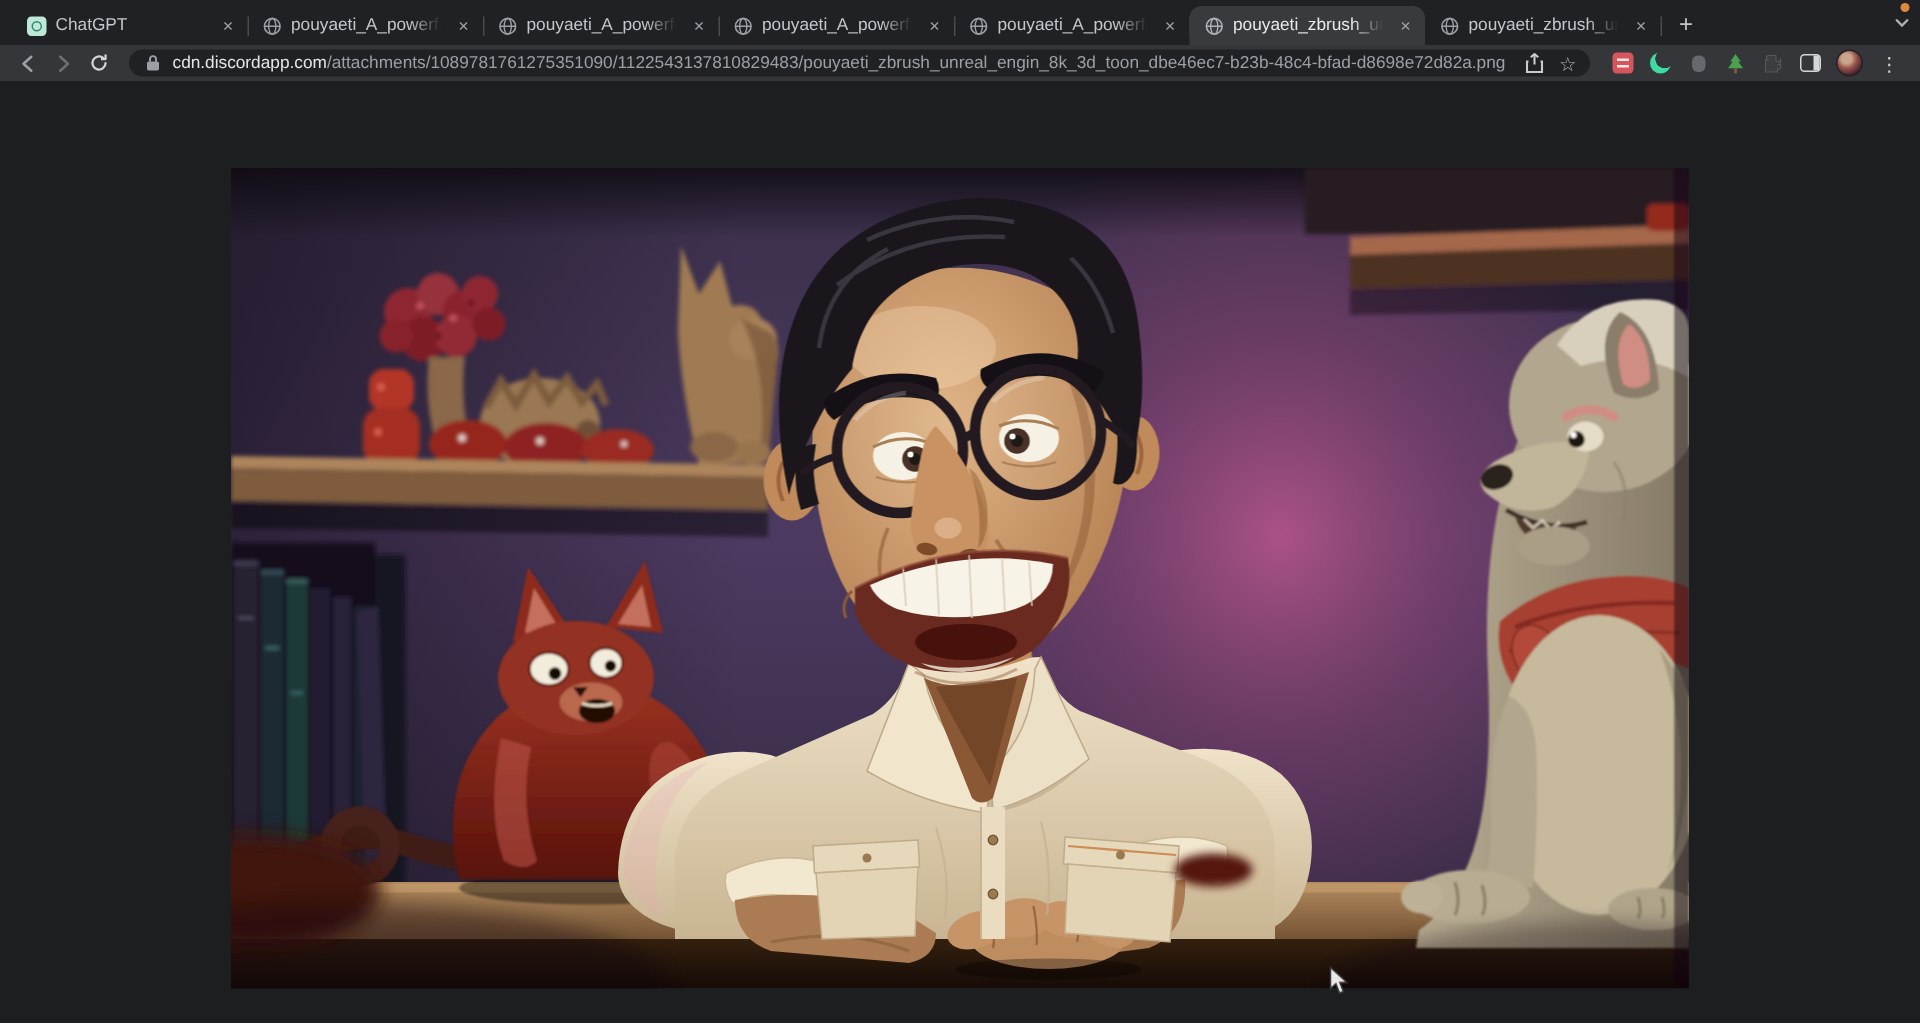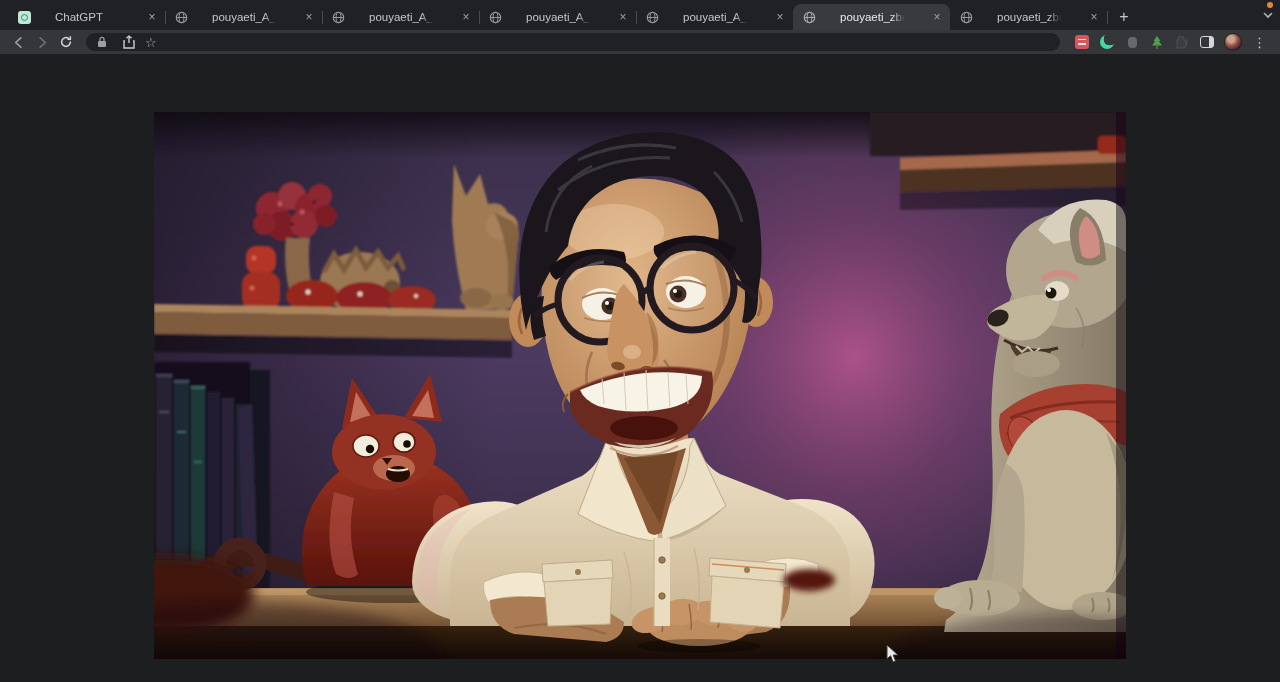--- a/index.html
+++ b/index.html
@@ -4,21 +4,21 @@
 <style>
   * { margin:0; padding:0; box-sizing:border-box; }
   html,body { width:1280px; height:682px; overflow:hidden; background:#1d1e20;
     font-family:"Liberation Sans", sans-serif; }
   .browser { position:relative; width:1280px; height:682px; background:#1d1e20; }
 
   
   .tabstrip { position:absolute; left:0; top:0; width:1280px; height:30px;
     background:#202124; display:flex; align-items:flex-end; padding-left:8px; }
   .tab { position:relative; width:157px; height:26px; margin-top:4px; display:flex;
-    align-items:center; gap:24px; padding:0 6px 0 9px; color:#c3c7cc; font-size:11.5px;
+    align-items:center; gap:6px; padding:0 6px 0 9px; color:#c3c7cc; font-size:11.5px;
     border-radius:8px 8px 0 0; cursor:default; flex:none; }
   .tab:not(.active)::after { content:""; position:absolute; right:-1px; top:7px; width:1px;
     height:13px; background:#4a4b4f; }
   .tab.active { background:#393a3e; color:#e7e9ec; }
   .tab.active::after { display:none; }
   .tab-title { flex:1; white-space:nowrap; overflow:hidden;
     -webkit-mask-image:linear-gradient(90deg,#000 78%,transparent 98%);
     mask-image:linear-gradient(90deg,#000 78%,transparent 98%); }
   .tab-close { width:14px; height:14px; border-radius:50%; flex:none; display:flex;
     align-items:center; justify-content:center; color:#9aa0a6; font-size:12px; line-height:1; }
@@ -173,20 +173,21 @@
           <path d="M13 1.5 L13 5 L9.5 5" fill="none" stroke="#d2d5d9" stroke-width="1.7" stroke-linejoin="round"></path>
         </svg>
     </span>
     <div class="omnibox">
       <span class="nav-btn" style="width:14px;height:14px;margin-right:6px;">
         <svg width="10" height="12" viewBox="0 0 10 12">
             <rect x="1" y="5" width="8" height="6" rx="1.2" fill="#9aa0a6"></rect>
             <path d="M3 5 V3.4 a2 2 0 0 1 4 0 V5" fill="none" stroke="#9aa0a6" stroke-width="1.3"></path>
           </svg>
       </span>
+      <span class="url-text"><span class="url-domain">cdn.discordapp.com</span><span class="url-path">/attachments/1089781761275351090/1122543137810829483/pouyaeti_zbrush_unreal_engin_8k_3d_toon_dbe46ec7-b23b-48c4-bfad-d8698e72d82a.png</span></span>
       <span class="omni-right">
         <span style="display:flex;">
           <svg width="12" height="14" viewBox="0 0 12 14">
               <path d="M6 1 L6 8" stroke="#c8ccd0" stroke-width="1.4" fill="none"></path>
               <path d="M3.5 3.2 L6 1 L8.5 3.2" stroke="#c8ccd0" stroke-width="1.4" fill="none" stroke-linejoin="round"></path>
               <path d="M2 6 L1 6 L1 13 L11 13 L11 6 L10 6" stroke="#c8ccd0" stroke-width="1.4" fill="none"></path>
             </svg>
         </span>
         <span class="star">☆</span>
       </span>

